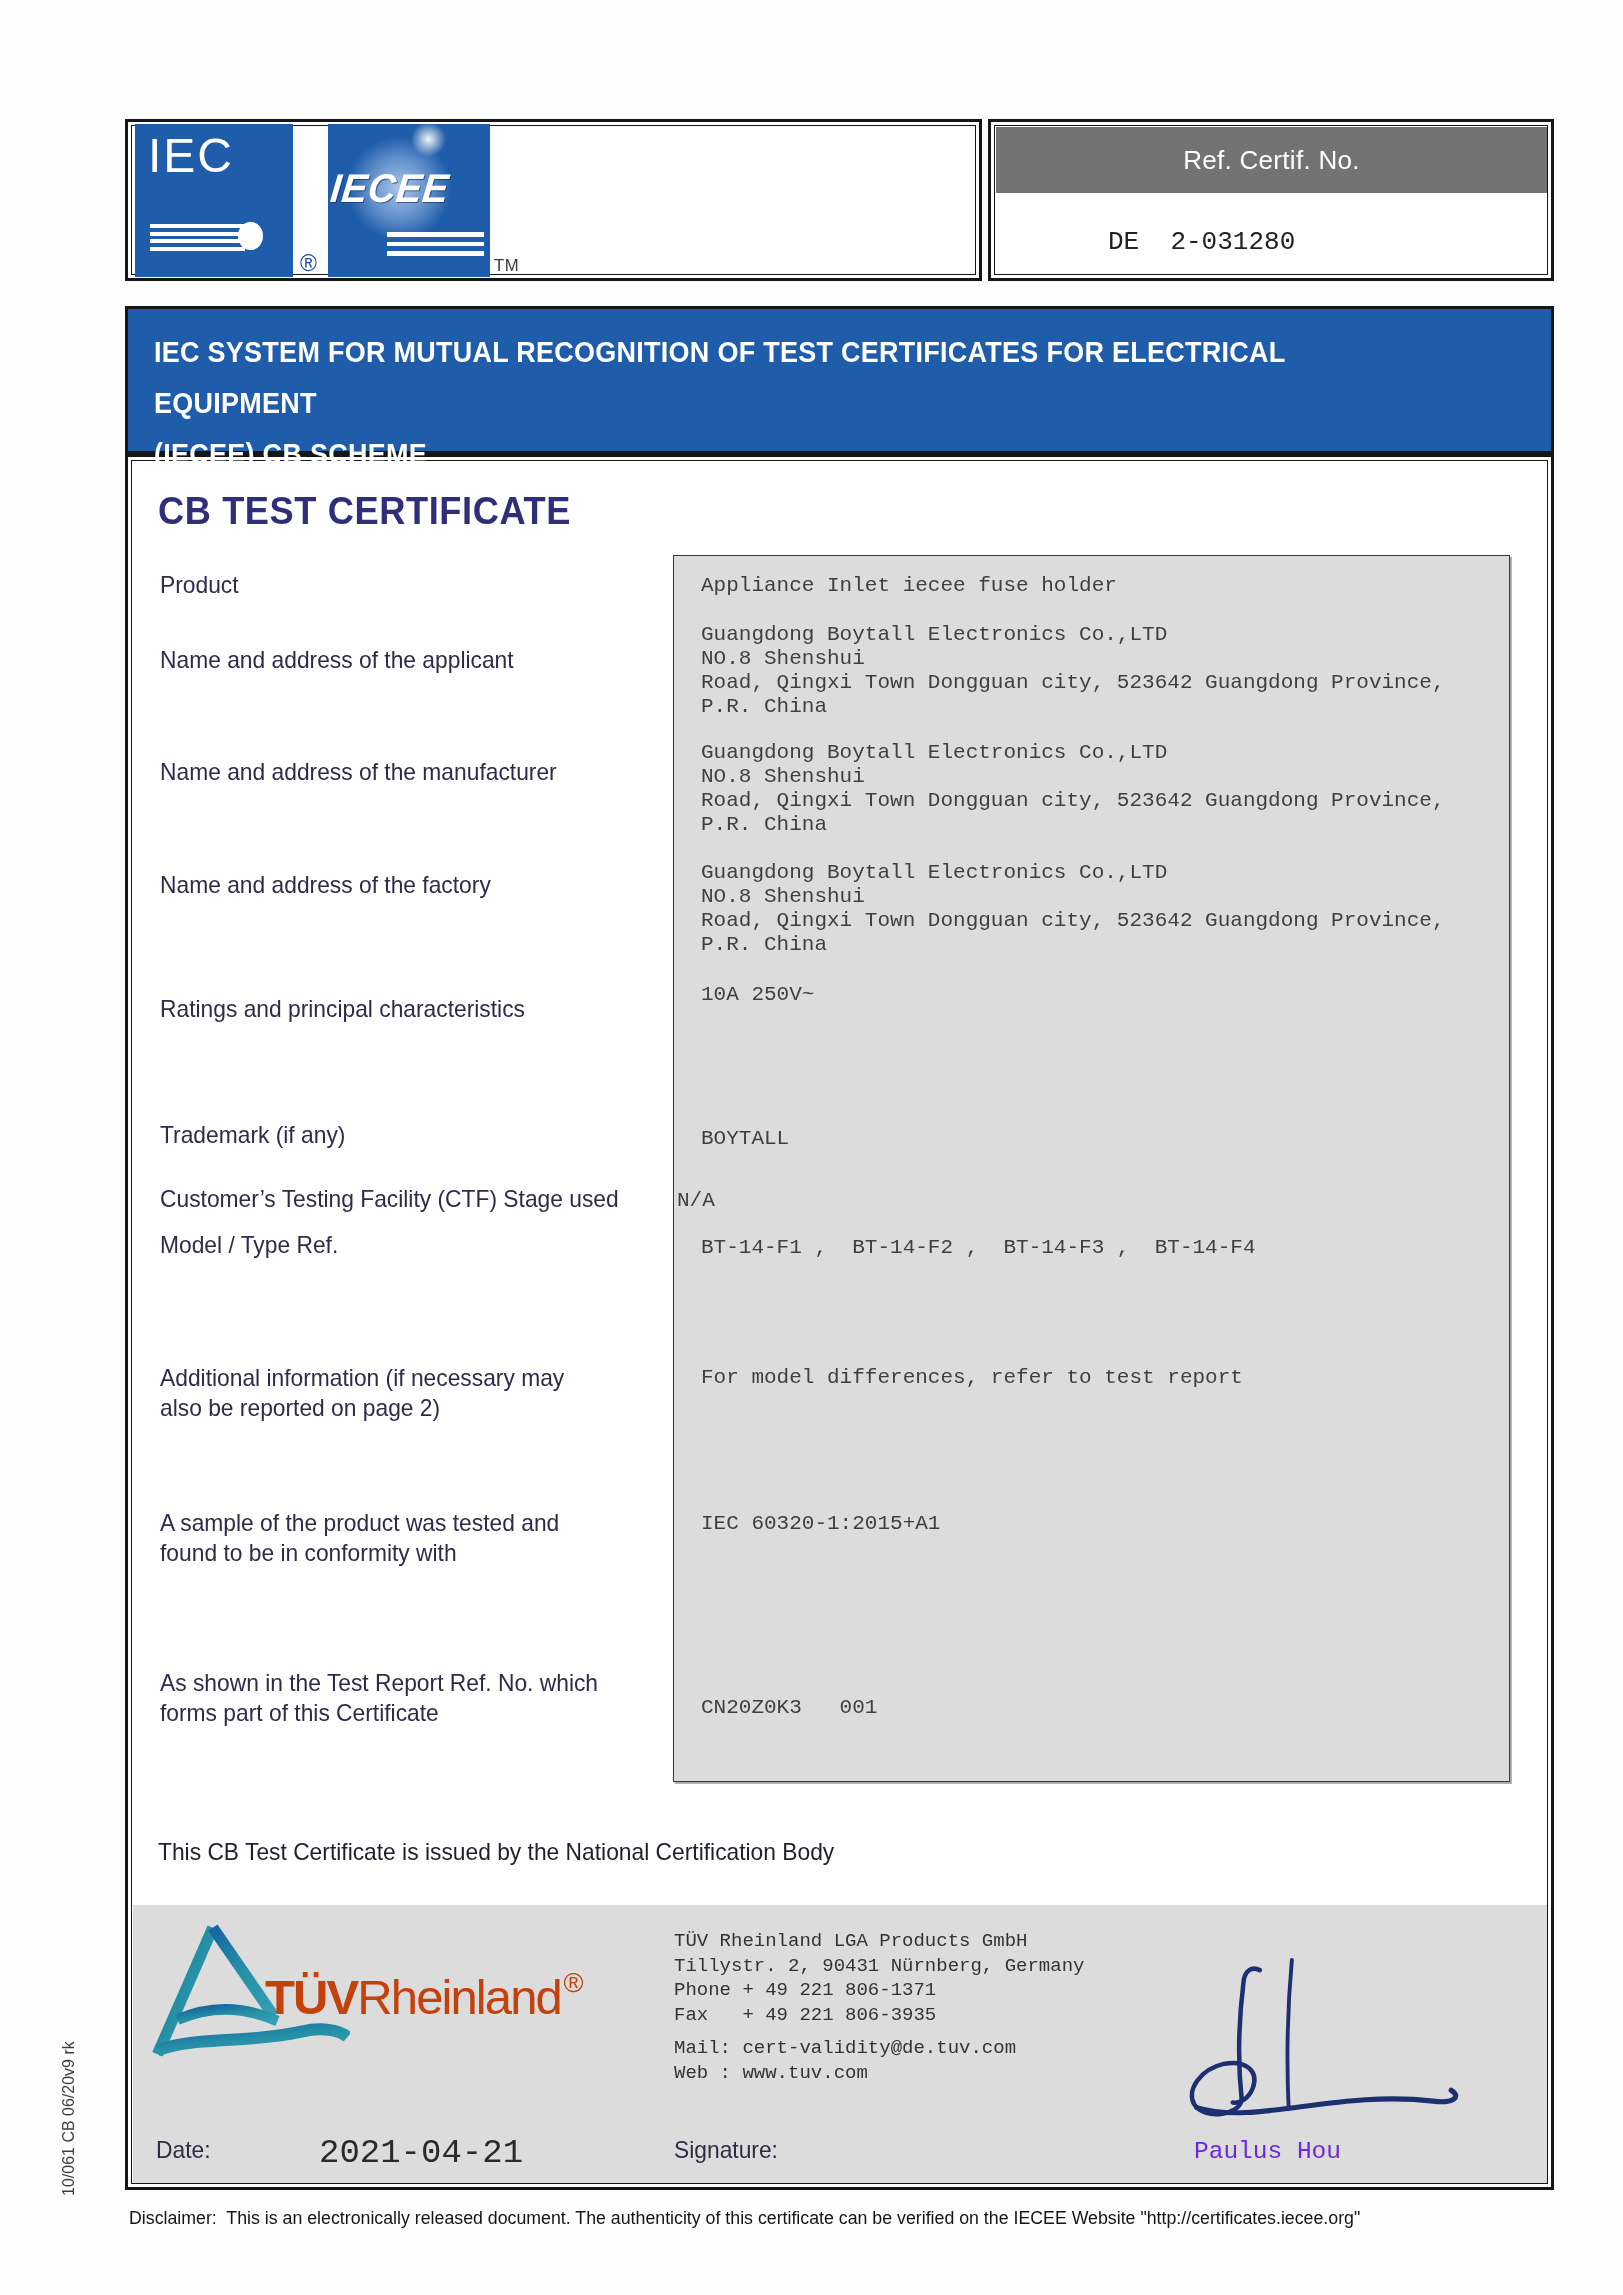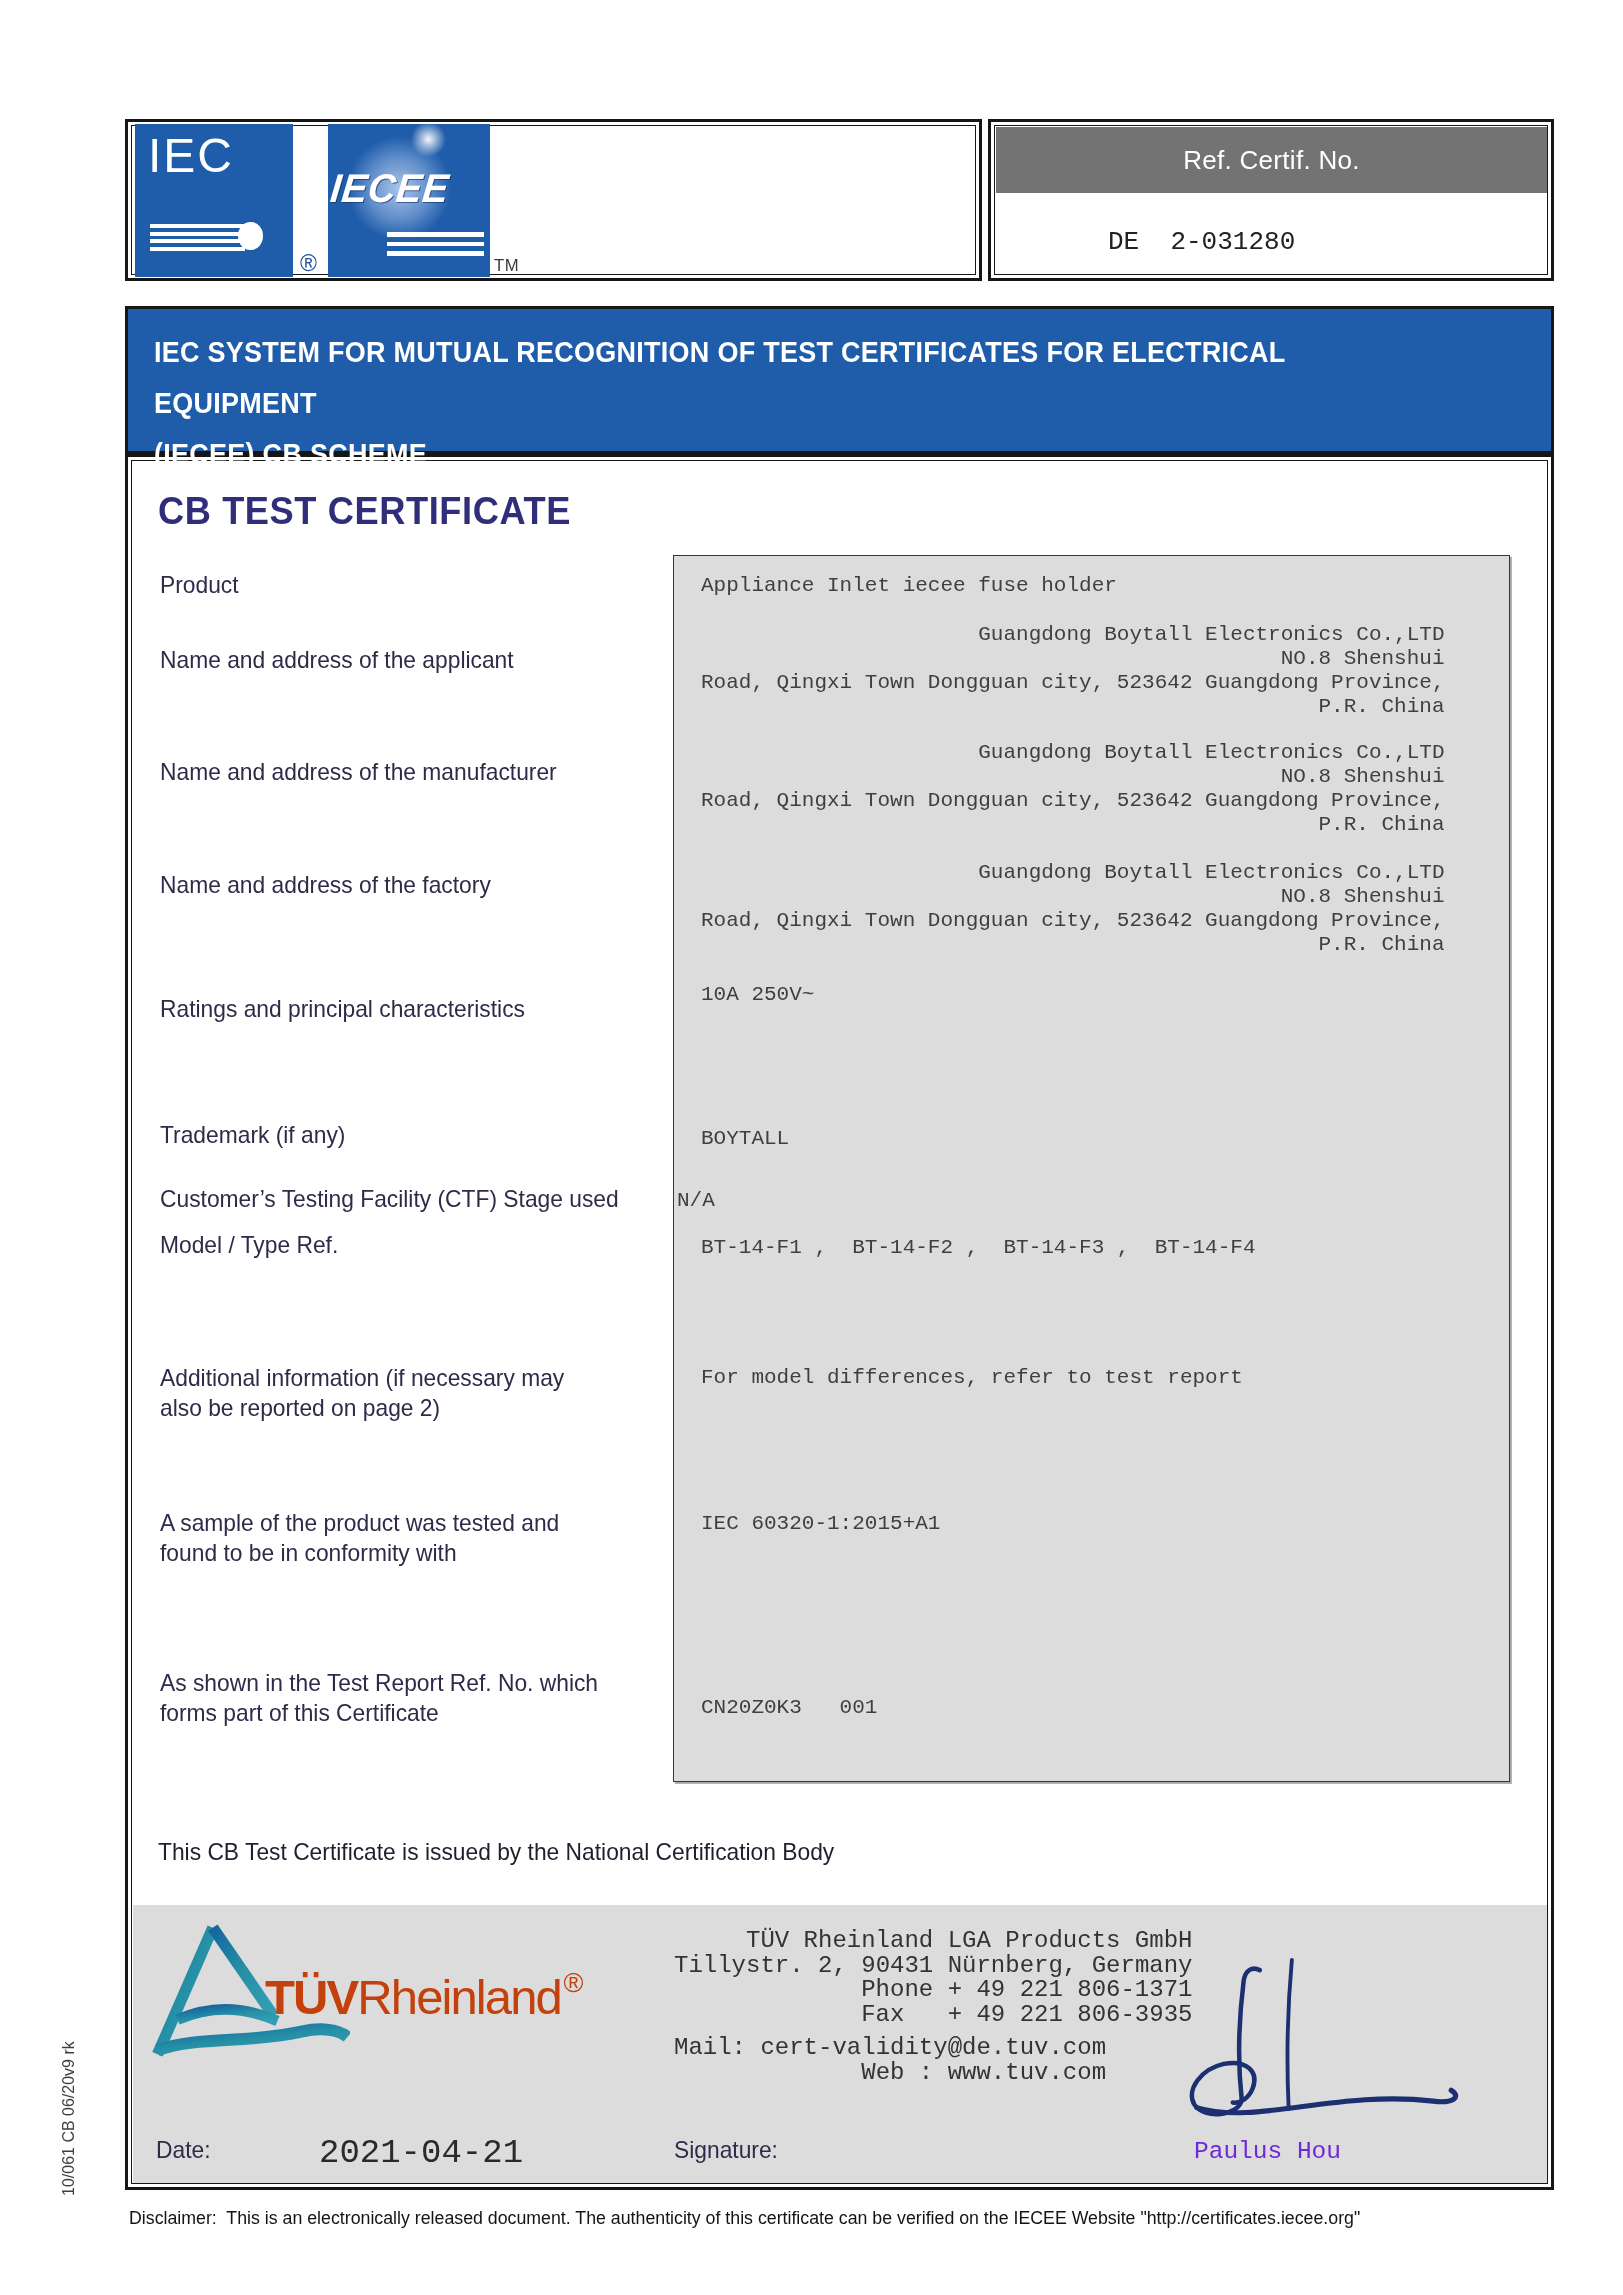--- a/index.html
+++ b/index.html
@@ -16,21 +16,21 @@
   .banner-frame{
     position:absolute;border:3.2px solid #161616;background:#1f5dab;box-sizing:border-box;
   }
   .gray-panel{
     position:absolute;background:#dcdcdc;border:1.9px solid #36363a;
     box-shadow:1.9px 1.9px 0 #a9a9a9;box-sizing:border-box;
   }
   .gray-footer{position:absolute;background:#dcdcdc;}
   .blue-band{position:absolute;background:#737373;display:flex;align-items:center;justify-content:center;}
   .ref-label{color:#fff;font-size:26px;letter-spacing:0.3px;}
-  .mono{font-family:"Liberation Mono","DejaVu Sans Mono",monospace;white-space:pre-wrap;color:#3f3f3f;text-align:right;}
+  .mono{font-family:"Liberation Mono","DejaVu Sans Mono",monospace;white-space:pre-wrap;color:#3f3f3f;}
   .val{font-size:21px;line-height:24px;}
   .lbl{
     font-size:24px;line-height:30px;color:#2c2c49;white-space:pre-line;
     transform:scaleX(0.95);transform-origin:left top;
   }
   .banner-text{
     color:#fff;font-size:29px;font-weight:700;line-height:51px;white-space:pre-line;
     transform:scaleX(0.93);transform-origin:left top;letter-spacing:0.3px;
   }
   .cb-title{
@@ -70,21 +70,21 @@
   .iecee-bars{
     position:absolute;left:59px;top:108px;width:97px;height:24px;
     background:repeating-linear-gradient(#fff 0 4.5px,rgba(0,0,0,0) 4.5px 9.7px);
   }
   .reg-mark{position:absolute;color:#1d4f9e;font-size:23px;}
   .tm-mark{position:absolute;color:#3a3a3a;font-size:16.7px;letter-spacing:0.6px;}
   
   .tuv-word{position:absolute;color:#c2410c;font-size:49px;letter-spacing:-1.9px;white-space:nowrap;}
   .tuv-word .bold{font-weight:700;}
   .tuv-word .reg{font-size:27px;vertical-align:22px;letter-spacing:0;margin-left:2.6px;font-weight:400;}
-  .contact{font-size:24px;line-height:24.5px;color:#333;}
+  .contact{font-size:19px;line-height:24.5px;color:#333;}
   .sig-name{font-size:24.5px;color:#6d28d9;}
   .date-value{font-size:34px;color:#2a2a2a;}
 </style>
 </head>
 <body>
 
 <div class="dframe" style="left:125px;top:119px;width:857px;height:162px;"></div>
 <div class="dframe" style="left:988px;top:119px;width:566px;height:162px;"></div>
 <div class="banner-frame" style="left:125px;top:306px;width:1429px;height:148px;"></div>
 <div class="dframe" style="left:125px;top:454px;width:1429px;height:1736px;"></div>

